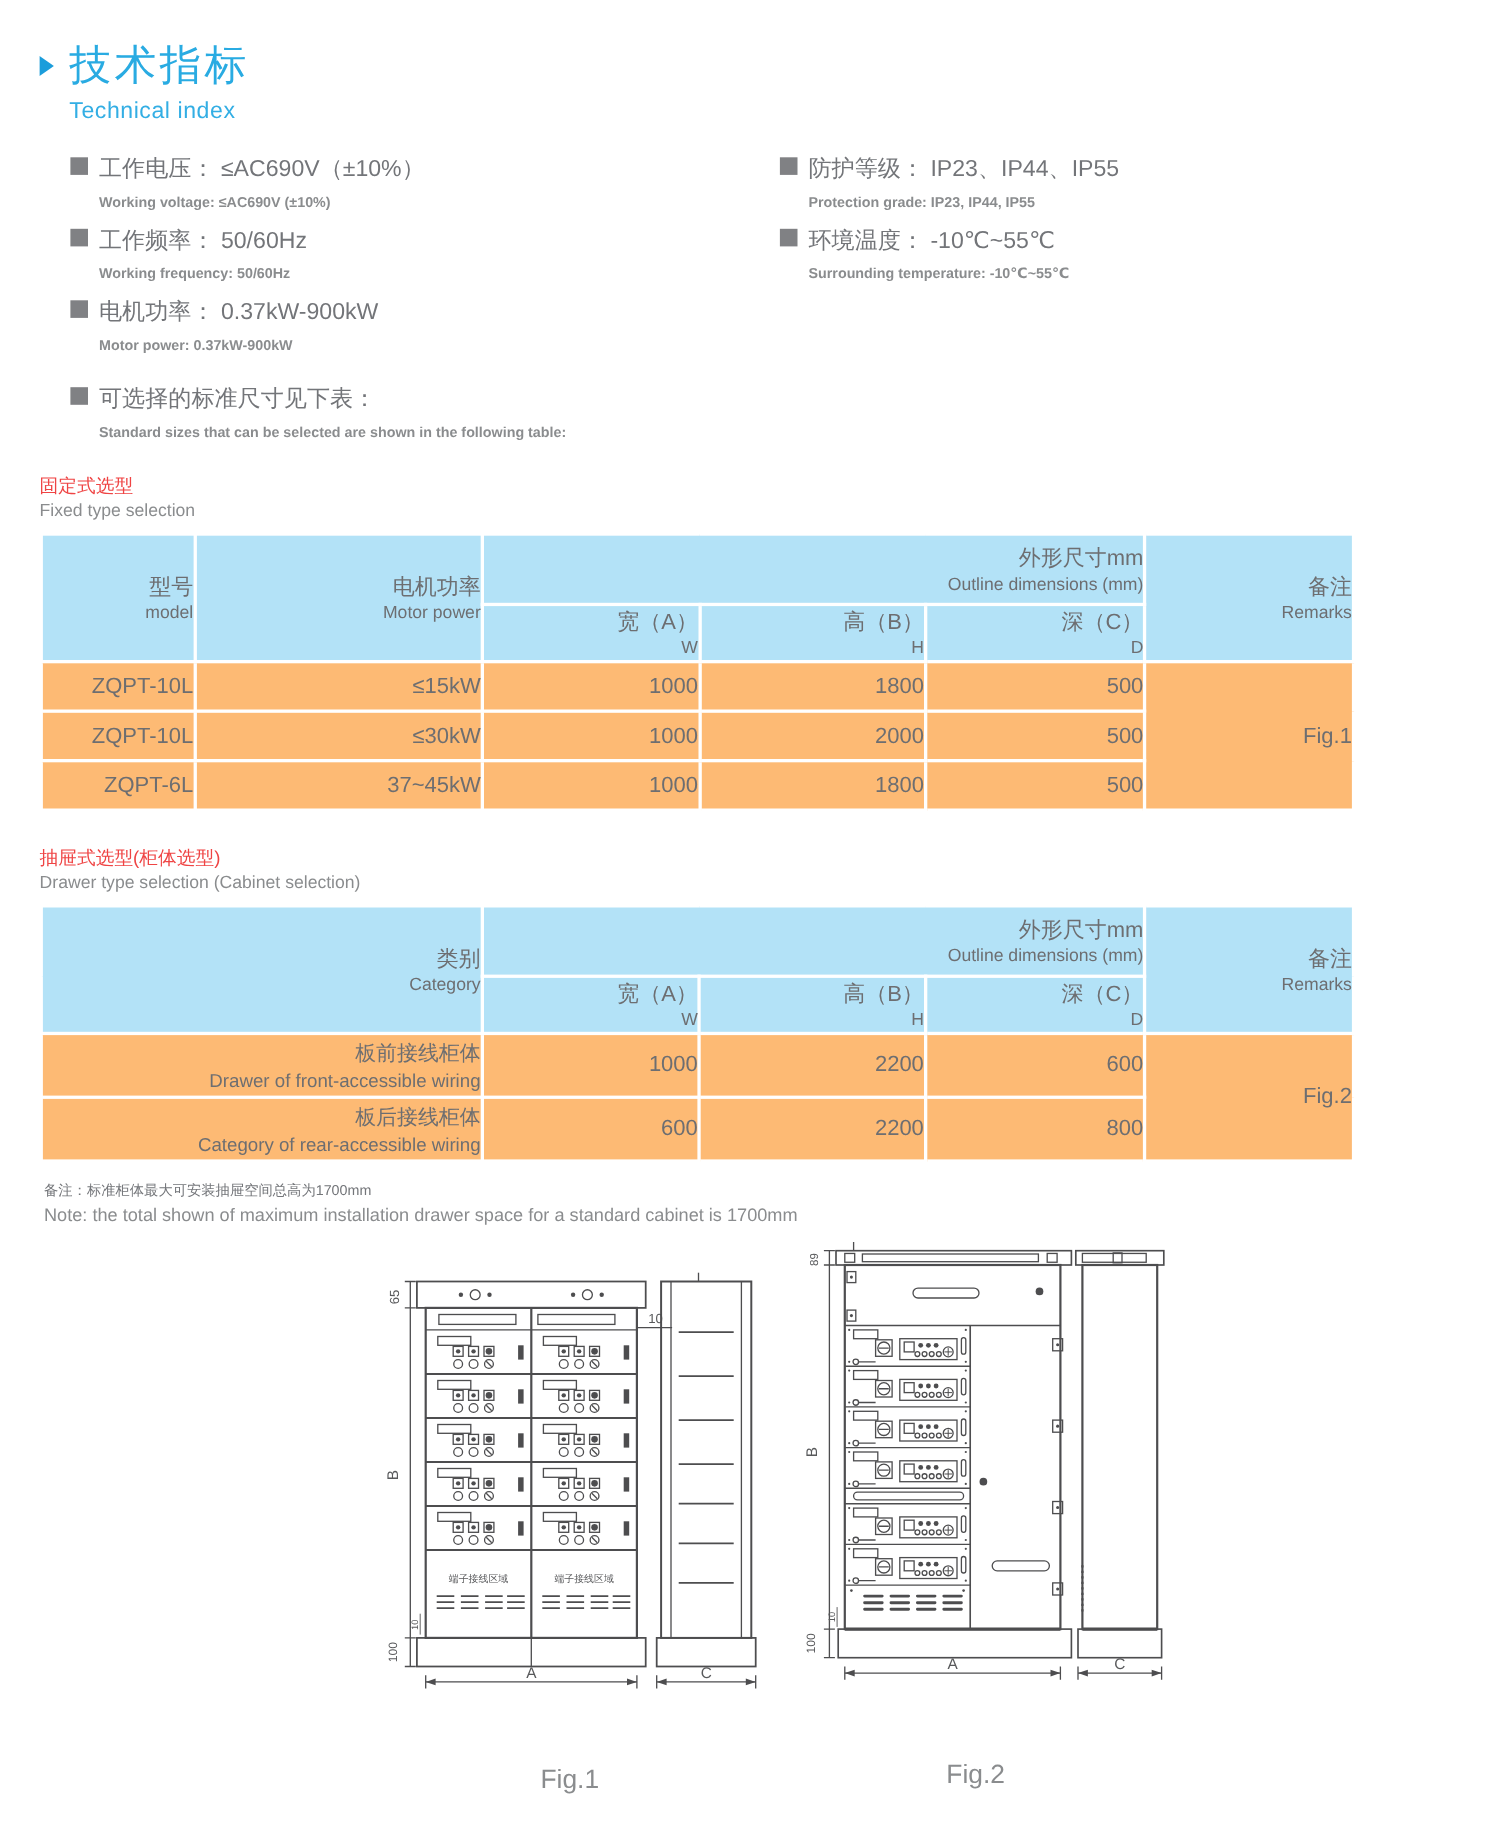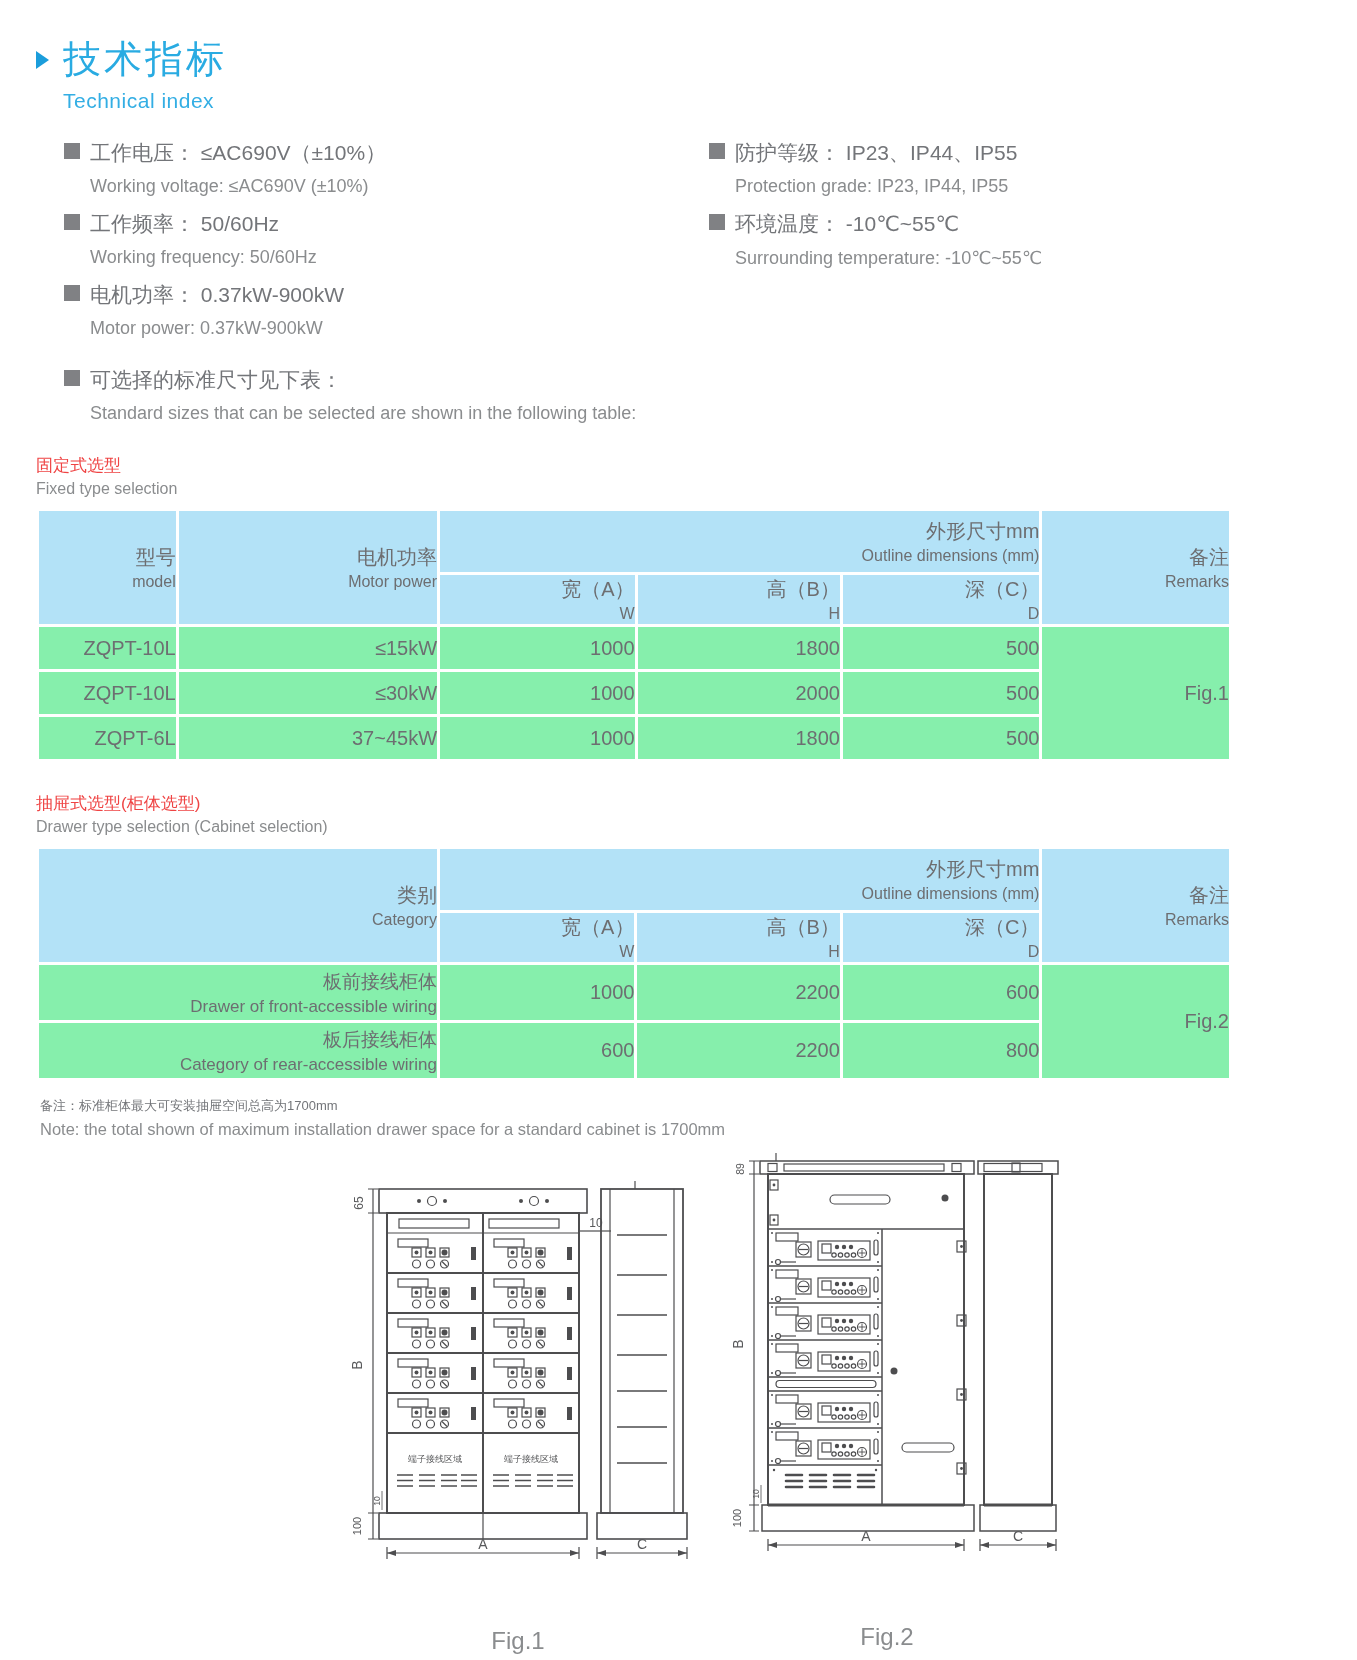--- a/index.html
+++ b/index.html
@@ -17,33 +17,33 @@
     border-top:9px solid transparent; border-bottom:9px solid transparent;
   }
   .page-title { font-size:38px; color:#29abe2; letter-spacing:3px; font-weight:400; }
   .page-subtitle { margin:4px 0 0 27px; font-size:21px; color:#33aee4; letter-spacing:.5px; }
 
   
   .specs { margin:26px 0 0 64px; display:grid; grid-template-columns:645px auto; }
   .spec { margin-bottom:13px; }
   .spec-zh { display:flex; align-items:flex-start; font-size:21px; color:#737579; }
   .bullet { width:16px; height:16px; background:#808184; margin:4px 10px 0 0; flex:none; }
-  .spec-en { margin:9px 0 0 26px; font-size:18px; color:#8a8c8e; }
+  .spec-en { margin:9px 0 0 26px; font-size:13px; color:#8a8c8e;font-weight:bold; }
   .sizes-line { margin:14px 0 0 64px; }
 
   
   .sec { margin:30px 0 10px 36px; }
   .sec-zh { font-size:17px; color:#ef4444; }
   .sec-en { font-size:16px; color:#8a8c8e; margin-top:3px; }
 
   
   table.spec-table { width:1196px; margin-left:36px; border-collapse:collapse; text-align:center; }
   table.spec-table th, table.spec-table td { border:3px solid #fff; font-weight:400; color:#6d6e71;text-align:right; }
   table.spec-table th { background:#b3e2f7; }
-  table.spec-table td { background:#86efac; }
+  table.spec-table td { background:#fdba74; }
   .hcell-zh { font-size:20px; display:block; }
   .hcell-en { font-size:16px; display:block; margin-top:2px; }
   .t1 .top-hdr th { height:64px; }
   .t1 .sub-hdr th { height:52px; }
   .t1 td { height:45px; font-size:20px; }
   .t2 .top-hdr th { height:64px; }
   .t2 .sub-hdr th { height:52px; }
   .t2 td { height:58px; font-size:20px; }
   .cat-zh { display:block; font-size:19px; }
   .cat-en { display:block; font-size:17px; margin-top:2px; }

